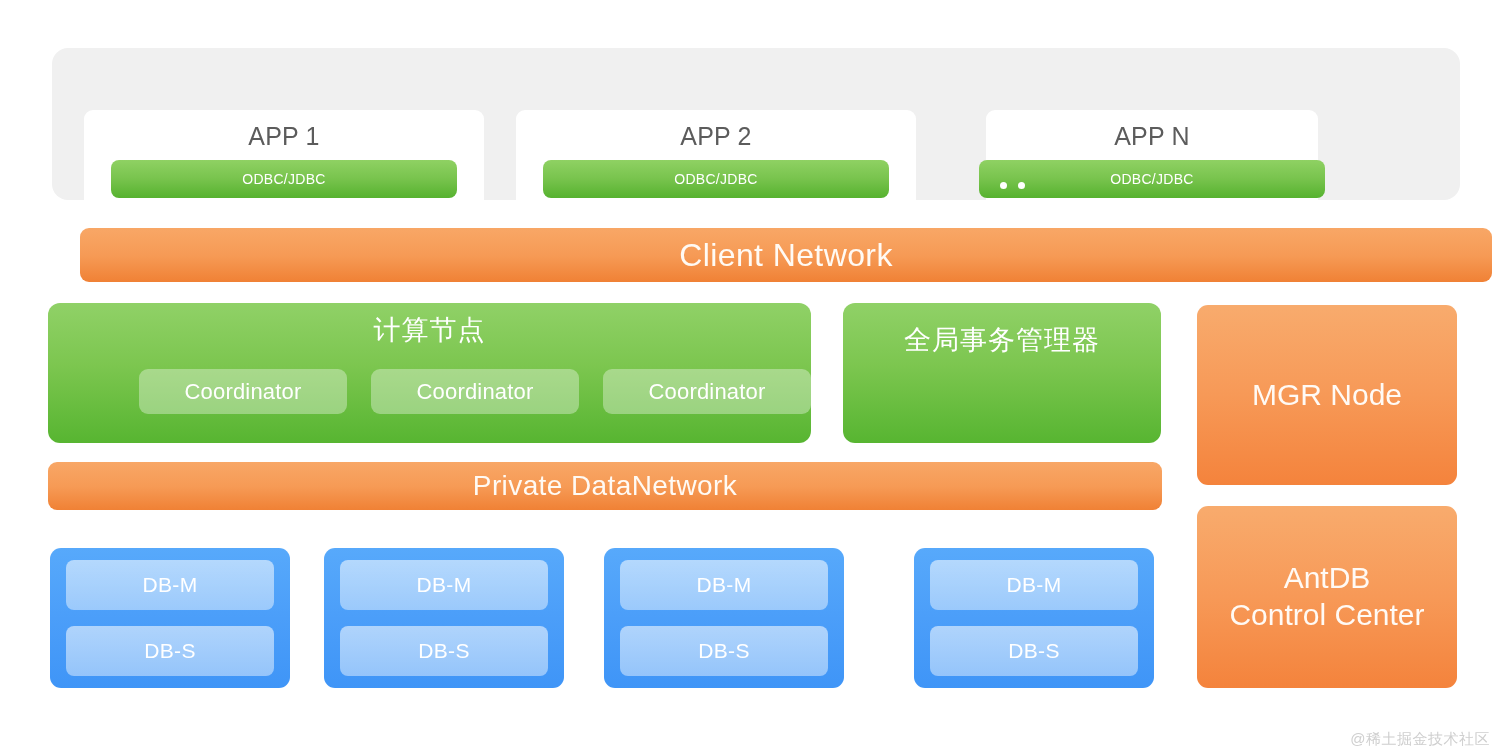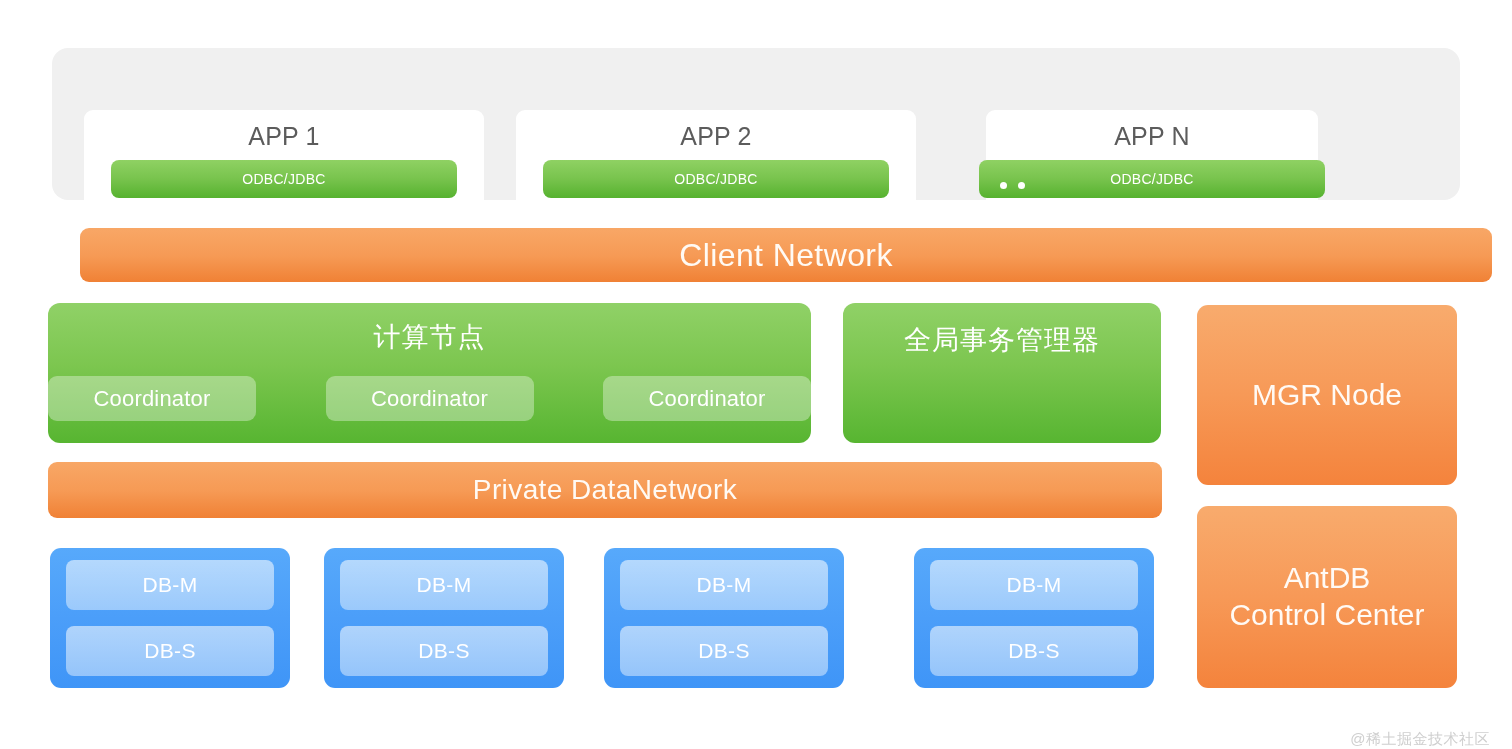--- a/index.html
+++ b/index.html
@@ -94,52 +94,52 @@
     border-radius: 9px;
     background: linear-gradient(180deg, #f8a766 0%, #f69a55 52%, #f08135 100%);
     color: #fffaf4;
     display: flex;
     align-items: center;
     justify-content: center;
     font-size: 32px;
     letter-spacing: .4px;
   }
   .net-client  { left: 48px; top: 228px; width: 1412px; height: 54px; margin-left: 32px; }
-  .net-private { left: 48px; top: 462px; width: 1114px; height: 56px; font-size: 28px; }
+  .net-private { left: 48px; top: 462px; width: 1114px; height: 48px; font-size: 28px; }
 
   
   .green-panel {
     position: absolute;
     border-radius: 12px;
     background: linear-gradient(180deg, #90d167 0%, #7cc64f 45%, #57b531 100%);
     color: #ffffff;
   }
   .green-title {
     text-align: center;
     font-size: 27px;
     letter-spacing: 1px;
     line-height: 34px;
   }
   .inner-row {
     display: flex;
-    justify-content: space-between;
-    gap: 14px;
+    justify-content: flex-end;
+    gap: 24px;
   }
   .inner-chip {
     height: 45px;
     border-radius: 9px;
     background: rgba(255,255,255,0.35);
     color: #ffffff;
     font-size: 22px;
     display: flex;
     align-items: center;
     justify-content: center;
     letter-spacing: .2px;
   }
-  .panel-compute { left: 48px;  top: 303px; width: 763px; height: 140px; padding-top: 17px; }
+  .panel-compute { left: 48px;  top: 303px; width: 763px; height: 140px; padding-top: 10px; }
   .panel-compute .inner-chip { width: 208px; }
   .panel-gtm     { left: 843px; top: 303px; width: 318px; height: 140px; padding-top: 20px; }
   .panel-gtm .inner-chip { width: 206px; }
   .panel-compute .inner-row { margin-top: 22px; }
   .panel-gtm .inner-row { margin-top: 20px; }
 
   
   .right-panel {
     position: absolute;
     left: 1197px;

